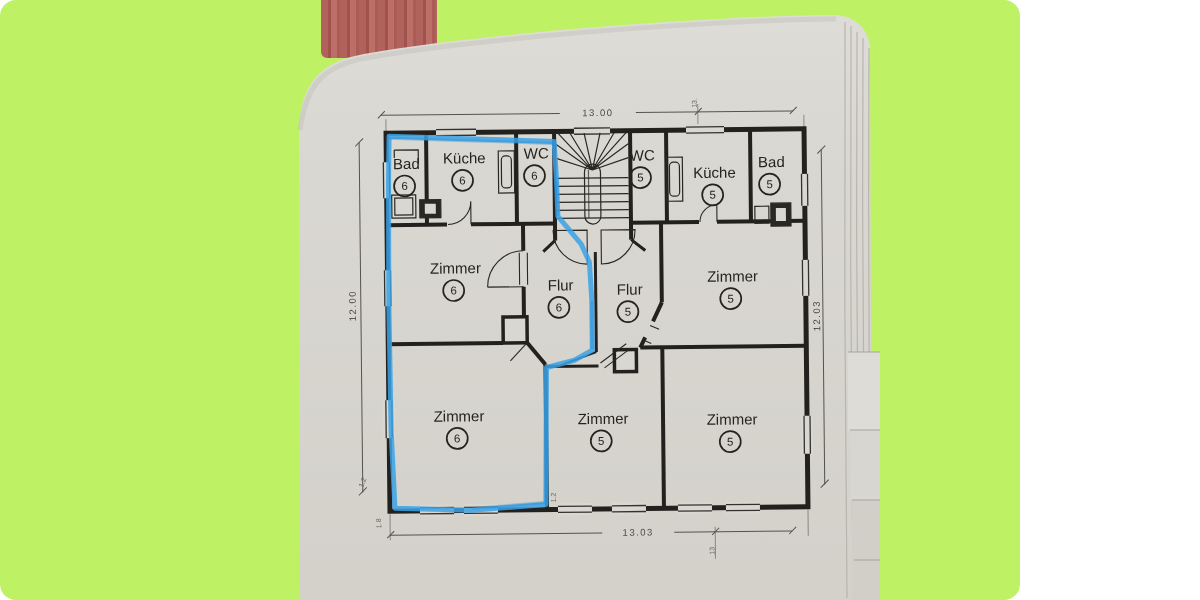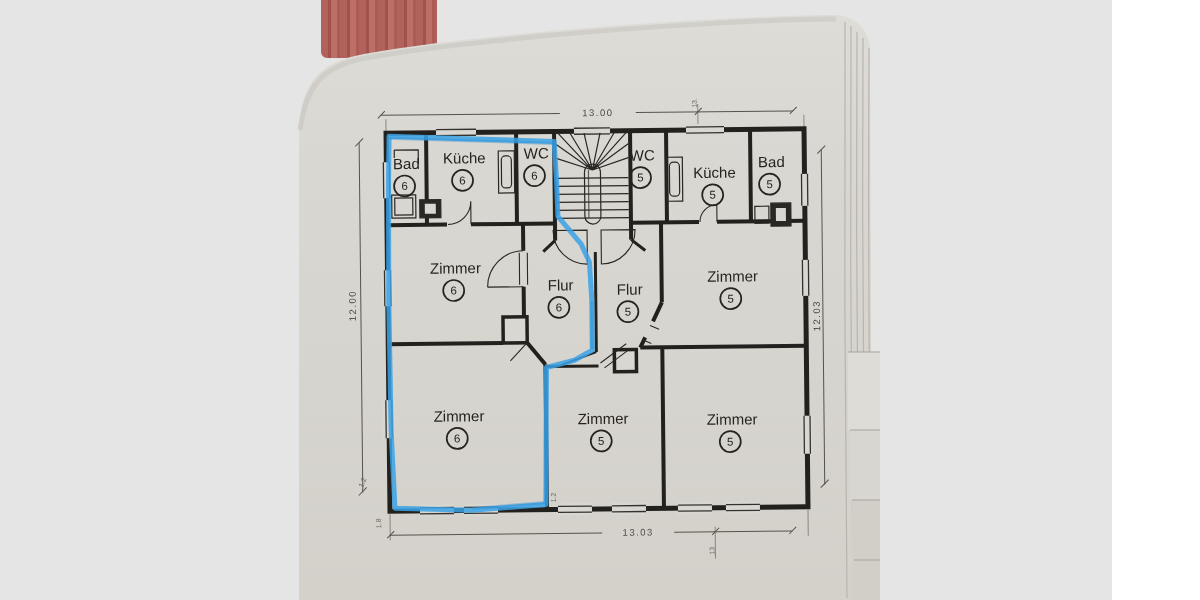--- a/index.html
+++ b/index.html
@@ -1,17 +1,17 @@
 <!DOCTYPE html>
 <html><head>
 <meta charset="utf-8">
 <style>
   html,body{margin:0;padding:0;background:#ffffff;}
-  .scene{position:relative;width:1112px;height:600px;overflow:hidden;background:#e5e5e5;
-         font-family:"Liberation Sans", sans-serif;}
+  .scene{position:relative;width:1020px;height:600px;overflow:hidden;background:#bef264;
+         font-family:"Liberation Sans", sans-serif;border-radius:16px;}
   .folder{position:absolute;left:321px;top:0;width:116px;height:58px;
           background:repeating-linear-gradient(90deg,#b2625c 0 7px,#a1524c 7px 10px,#bb6f67 10px 16px,#ad5b55 16px 19px);
           border-radius:0 0 10px 6px;}
   svg{position:absolute;left:0;top:0;}
   text{font-family:"Liberation Sans", sans-serif;}
   .roomname{fill:#26231f;font-size:15px;}
   .roomnum{fill:#26231f;font-size:11.5px;}
   .dimtext{fill:#4d4a44;font-size:9.5px;letter-spacing:1.5px;}
   .ticktext{fill:#6b675f;font-size:7px;}
 </style>

